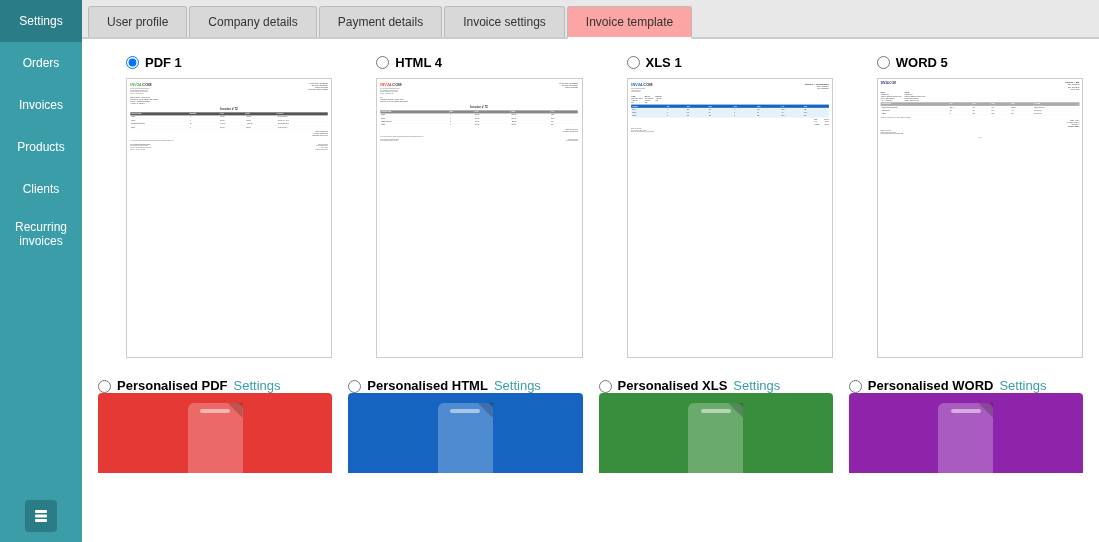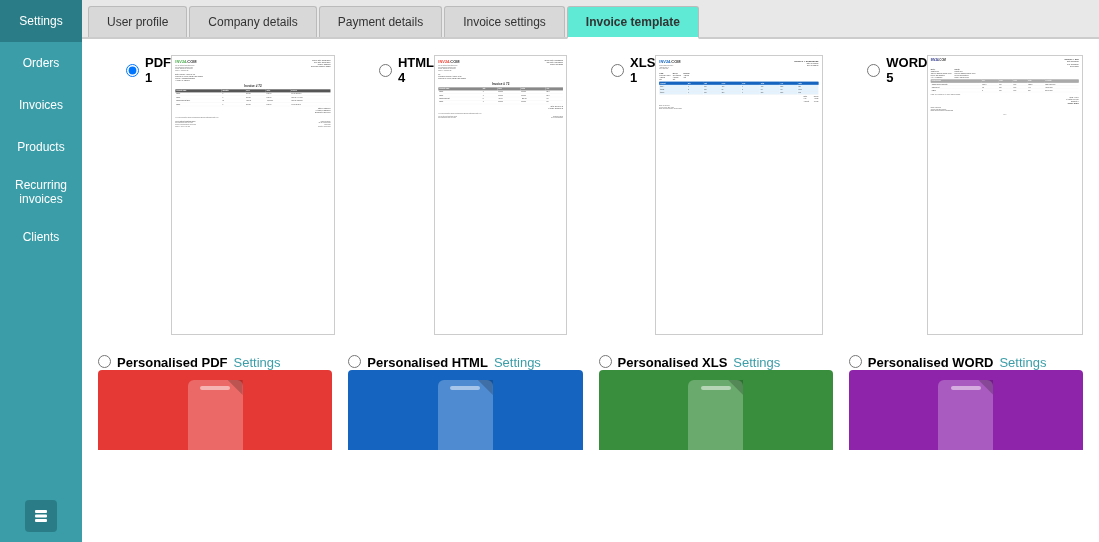--- a/index.html
+++ b/index.html
@@ -77,43 +77,44 @@
       padding: 8px 18px;
       background: #d8d8d8;
       border: 1px solid #bbb;
       border-bottom: none;
       cursor: pointer;
       font-size: 12px;
       color: #333;
       border-radius: 3px 3px 0 0;
     }
     .tab.active {
-      background: #5eead4;
+      background: #fca5a5;
       border-bottom: 2px solid white;
       margin-bottom: -2px;
-      font-weight: bold;
+      font-weight: normal;
     }
 
     
     .content {
       flex: 1;
       overflow-y: auto;
       padding: 16px;
       background: white;
     }
 
     
     .template-row {
       display: flex;
       gap: 16px;
       margin-bottom: 20px;
     }
 
     .template-option {
       display: flex;
+      flex-direction: column;
       align-items: flex-start;
       flex: 1;
       padding-left: 28px;
     }
 
     .template-label {
       display: flex;
       align-items: center;
       gap: 6px;
       margin-bottom: 8px;
@@ -185,21 +186,21 @@
       gap: 16px;
       margin-top: 4px;
     }
     .personalised-option {
       flex: 1;
       display: flex;
       flex-direction: column;
     }
     .personalised-label {
       display: flex;
-      align-items: flex-start;
+      align-items: flex-end;
       gap: 6px;
       font-size: 13px;
     }
     .personalised-label span.name { font-weight: bold; }
     .personalised-label span.settings { color: #3a9da8; cursor: pointer; }
 
     .personalised-thumb {
       height: 80px;
       border-radius: 4px 4px 0 0;
       position: relative;
@@ -243,22 +244,22 @@
     }
   </style>
 </head>
 <body>
 
 <div class="sidebar">
   <div class="sidebar-item active">Settings</div>
   <div class="sidebar-item">Orders</div>
   <div class="sidebar-item">Invoices</div>
   <div class="sidebar-item">Products</div>
+  <div class="sidebar-item">Clients</div>
   <div class="sidebar-item" style="padding:10px 4px;">Recurring invoices</div>
-  <div class="sidebar-item">Clients</div>
   <div class="sidebar-bottom">
     <div class="sidebar-icon-btn">
       <svg width="16" height="16" viewBox="0 0 16 16" fill="white">
           <rect x="2" y="2" width="12" height="3" rx="1"></rect>
           <rect x="2" y="6.5" width="12" height="3" rx="1"></rect>
           <rect x="2" y="11" width="12" height="3" rx="1"></rect>
         </svg>
     </div>
   </div>
 </div>

